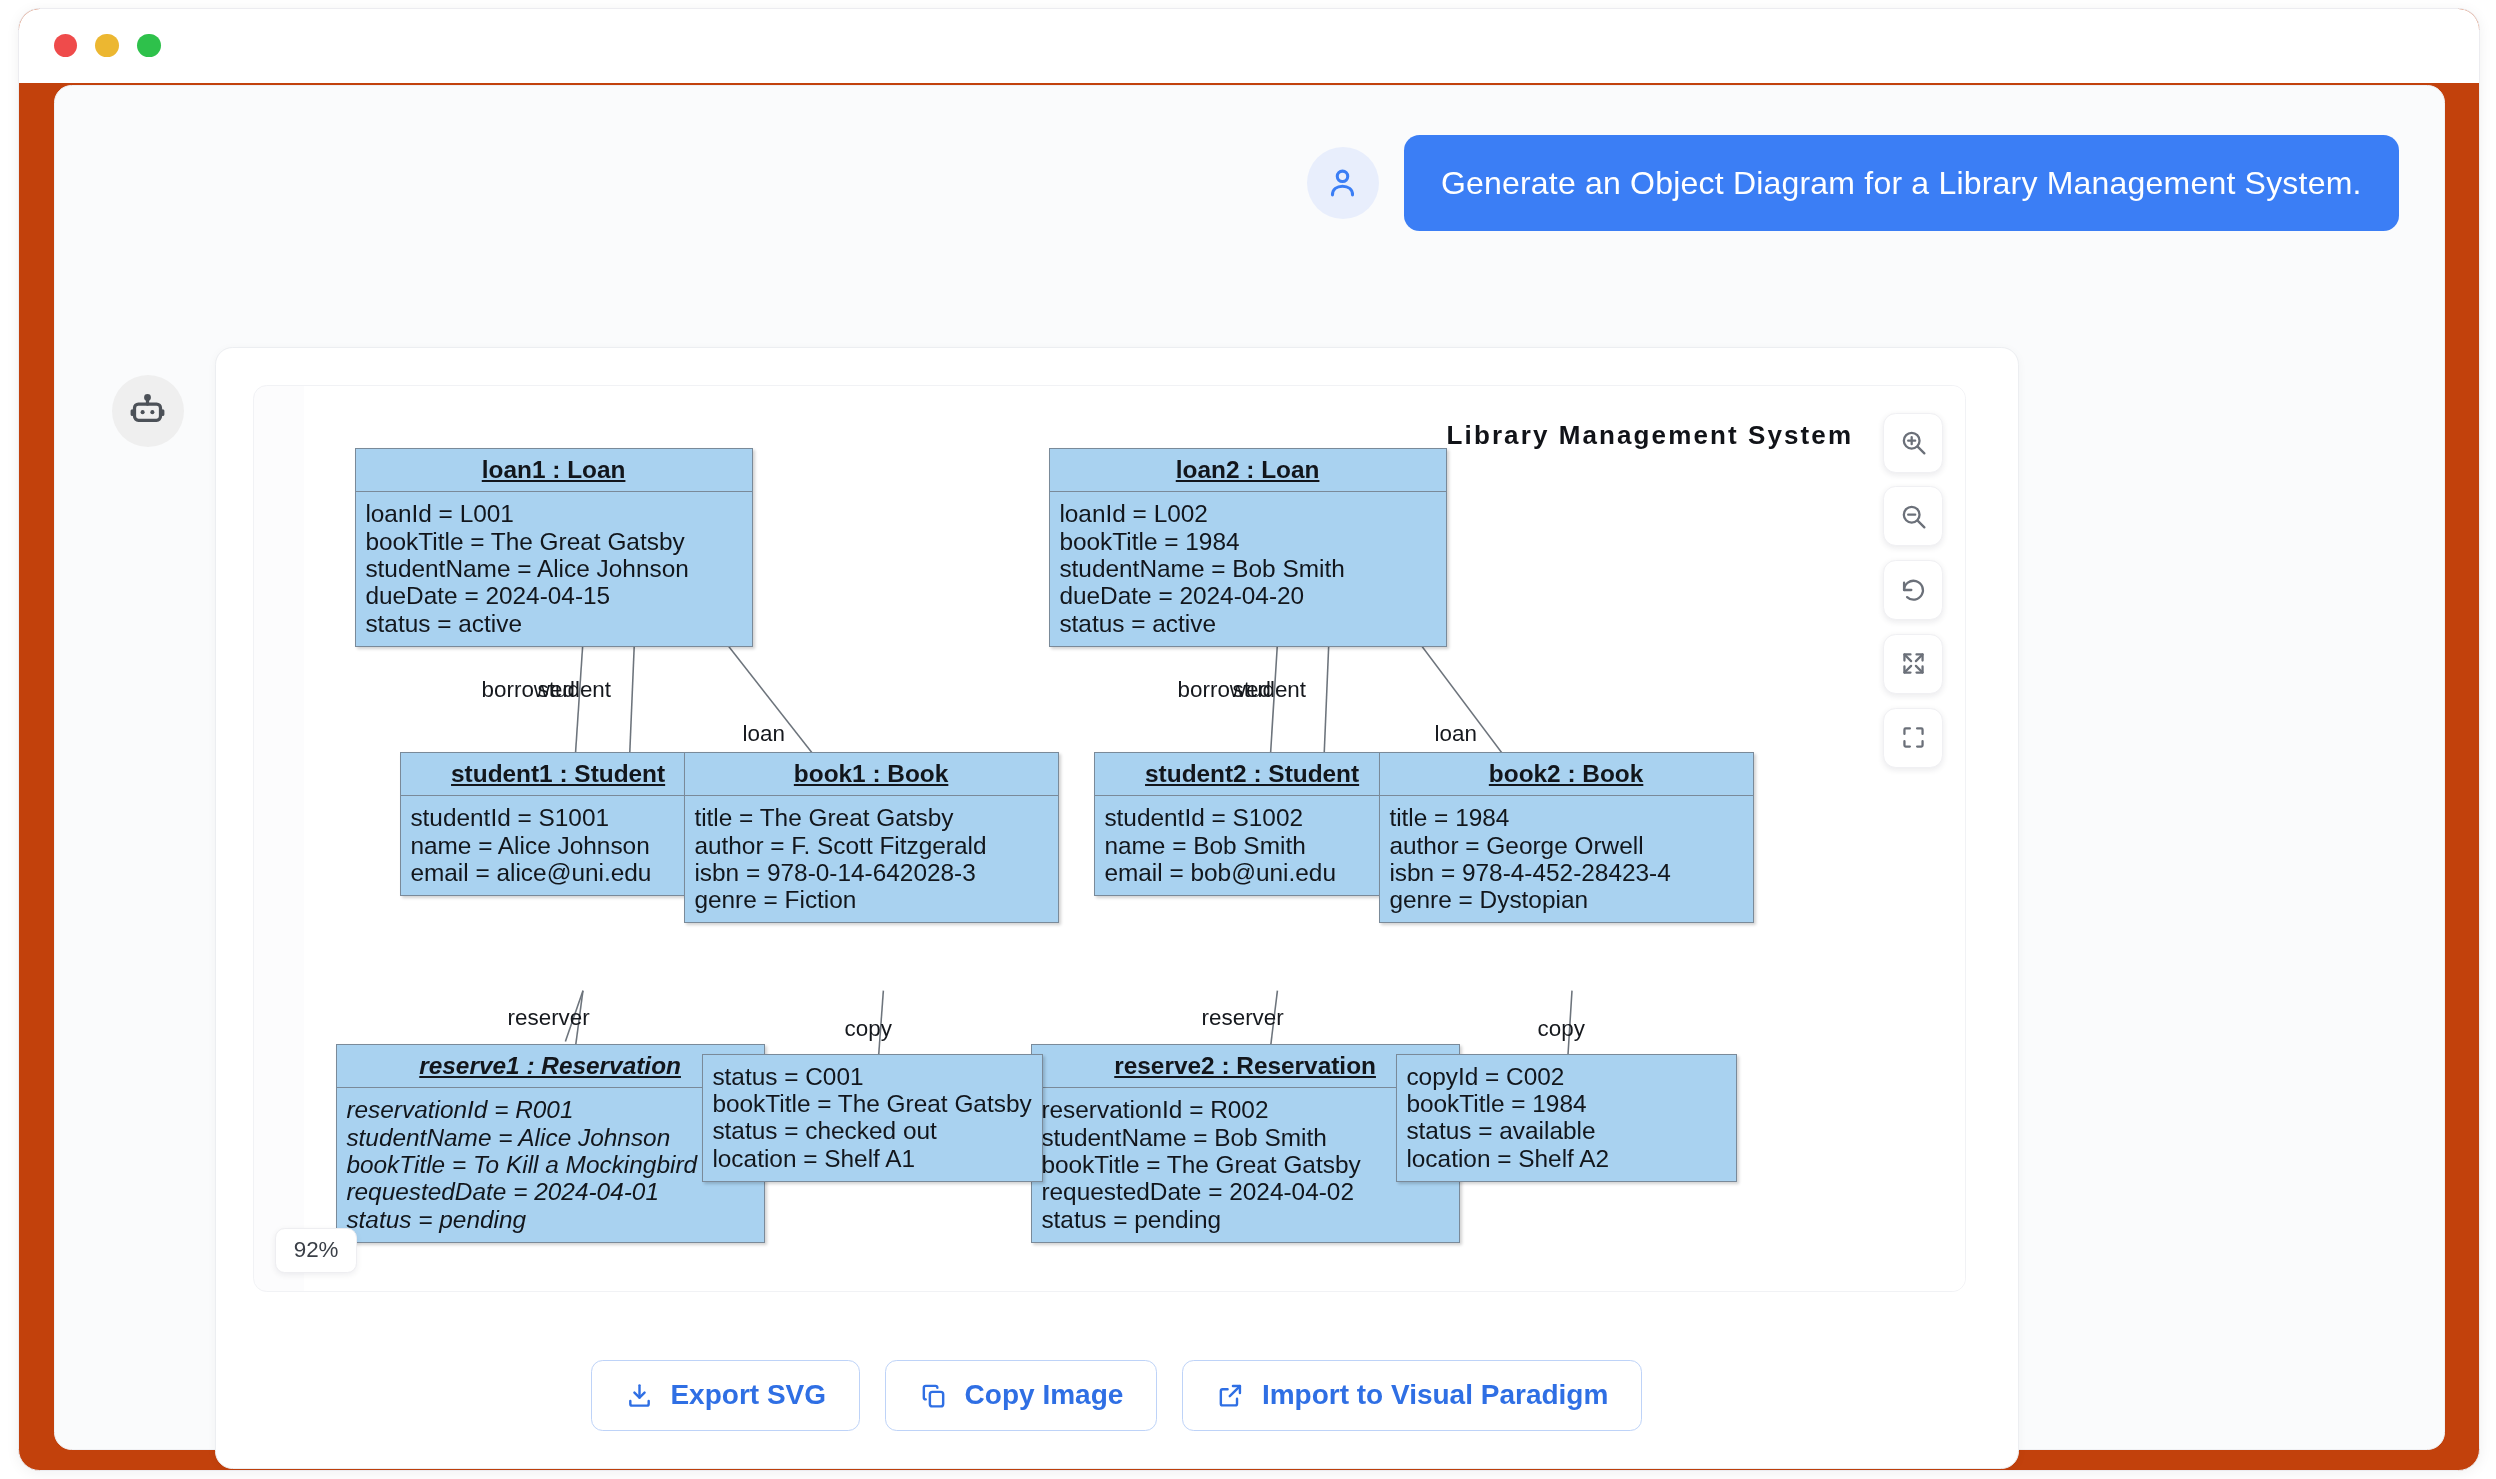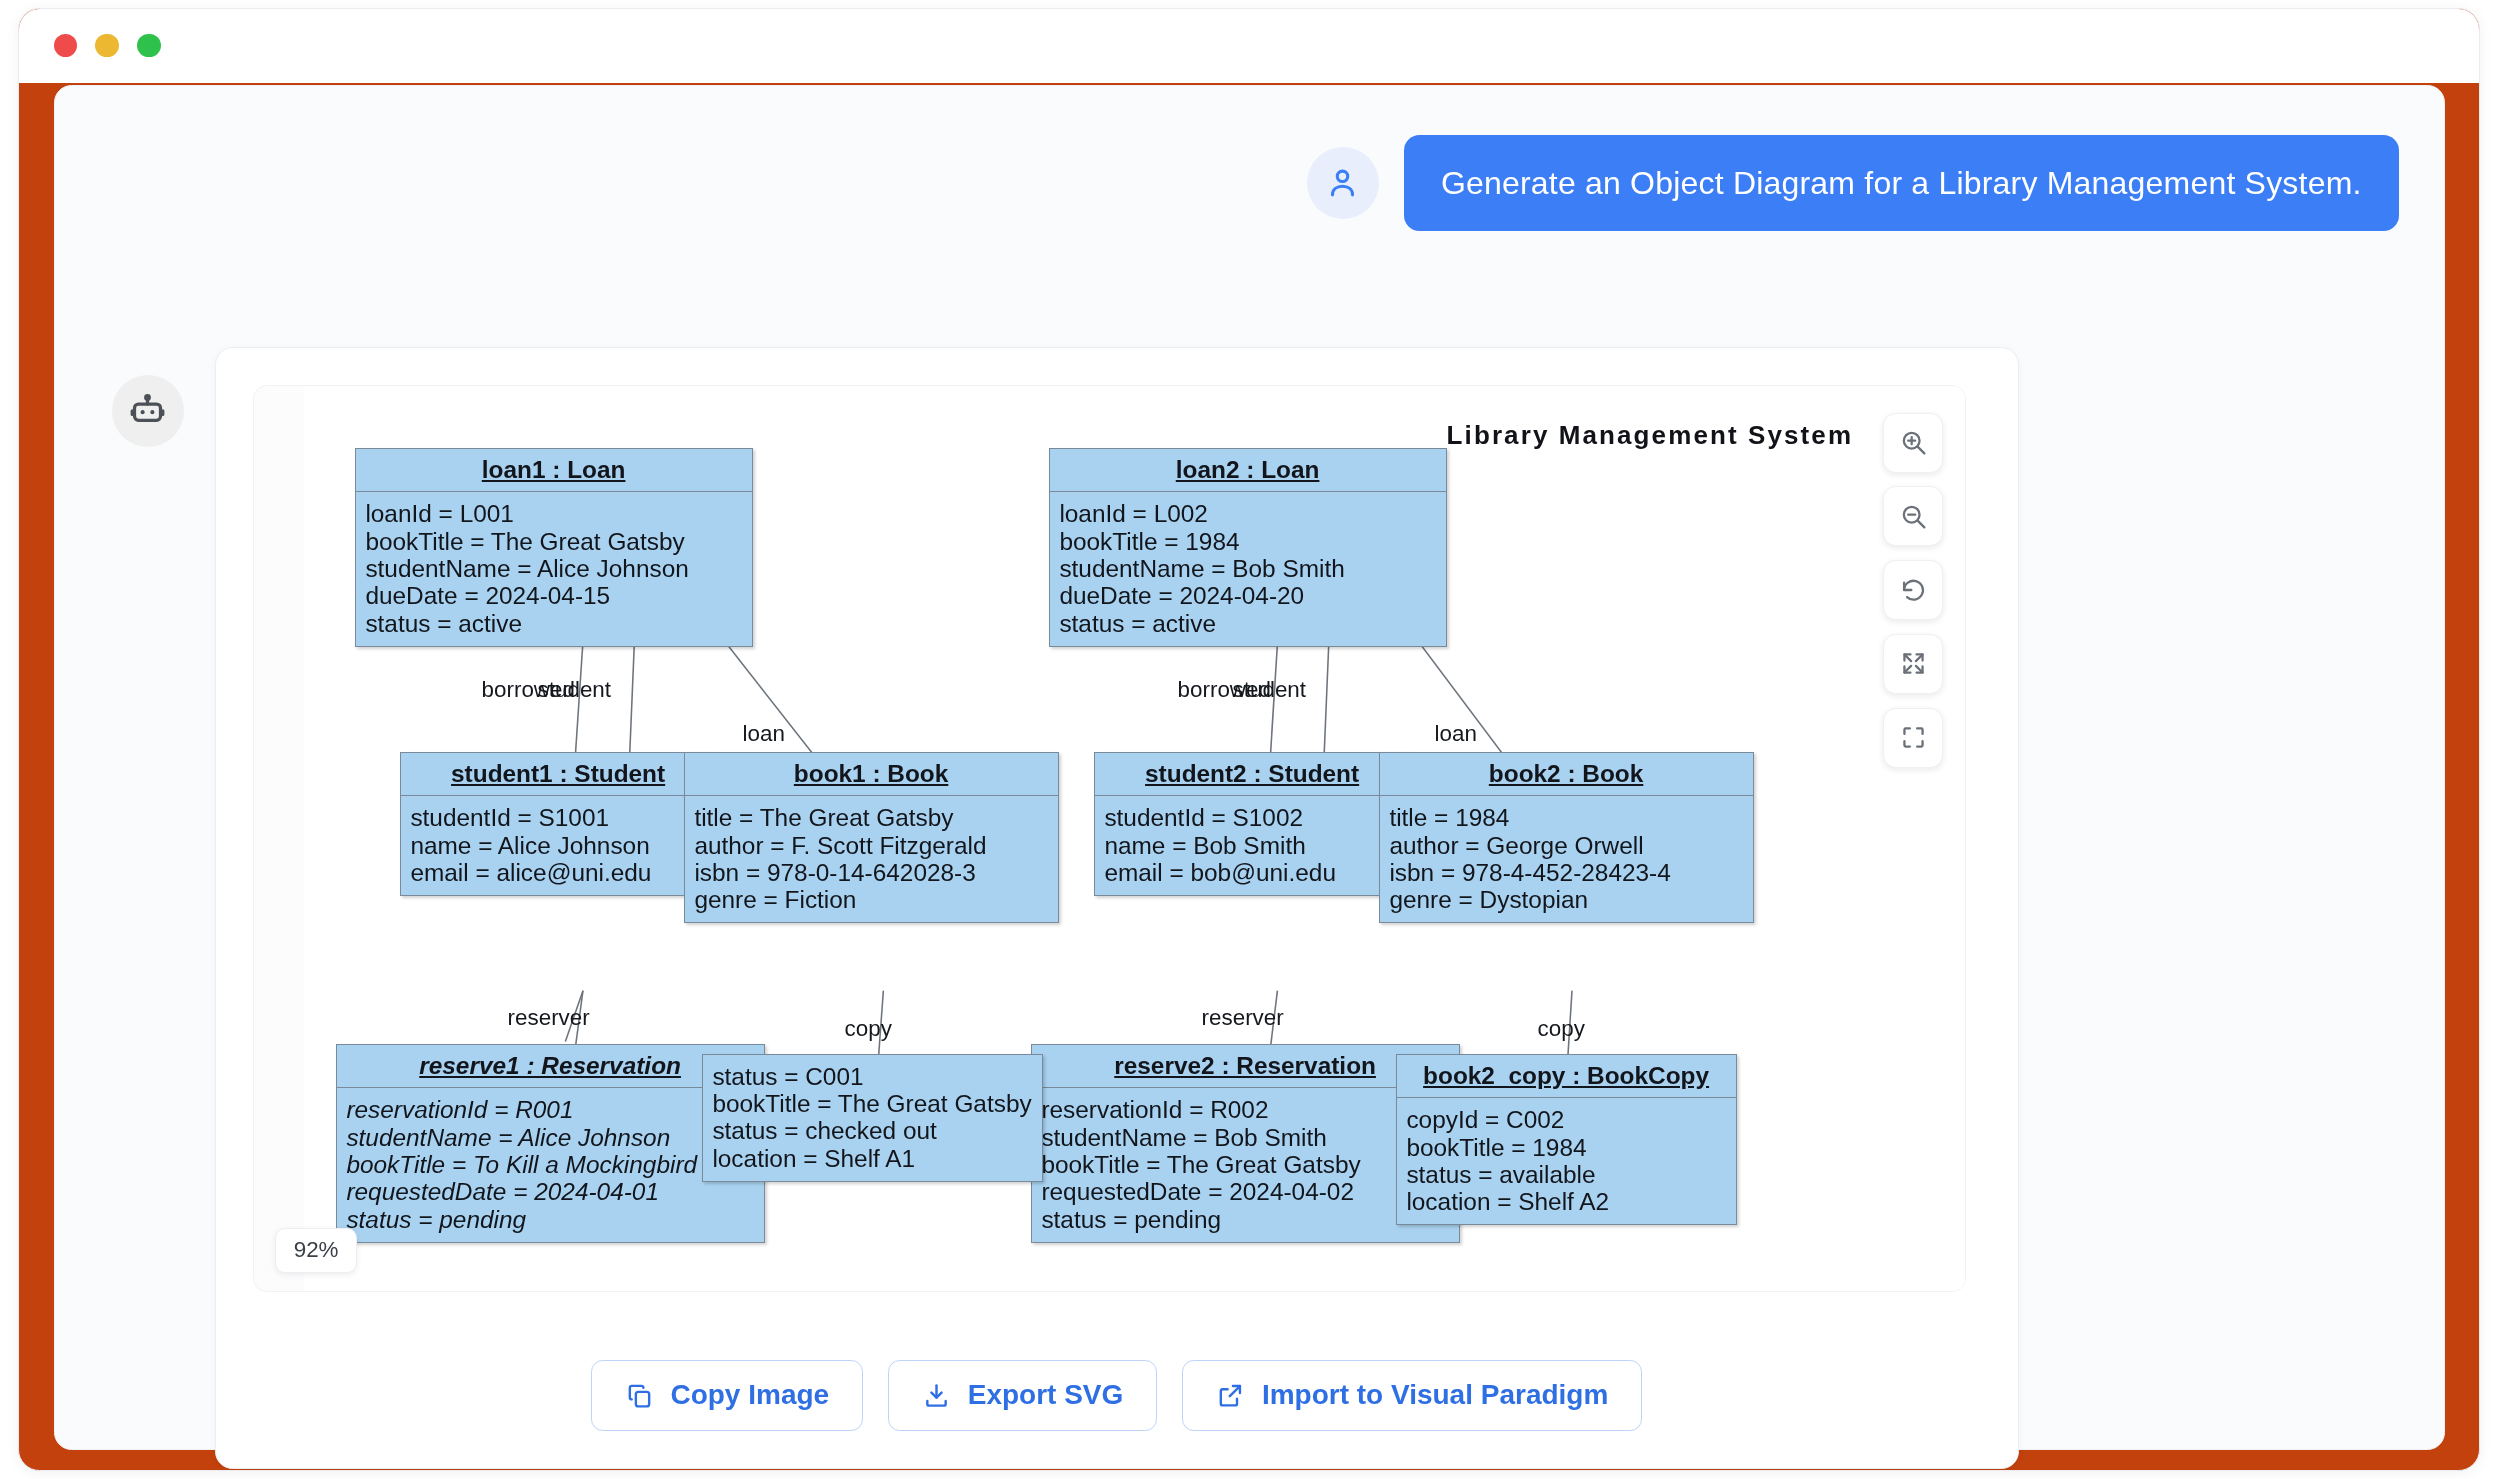--- a/index.html
+++ b/index.html
@@ -413,21 +413,20 @@
           <div class="obj" style="left:398px; top:668px; width:341px;">
             <div class="obj-attrs">
               <div>status = C001</div>
               <div>bookTitle = The Great Gatsby</div>
               <div>status = checked out</div>
               <div>location = Shelf A1</div>
             </div>
           </div>
 
           <div class="obj" style="left:1092px; top:668px; width:341px;">
-            <div class="obj-title">book2_copy : BookCopy</div>
             <div class="obj-attrs">
               <div>copyId = C002</div>
               <div>bookTitle = 1984</div>
               <div>status = available</div>
               <div>location = Shelf A2</div>
             </div>
           </div>
 
         </div>
 
@@ -475,33 +474,33 @@
         </div>
 
         <div class="zoom-badge">92%</div>
 
       </div>
 
       <div class="action-bar">
 
         <div class="action-btn">
           <svg width="29" height="29" viewBox="0 0 24 24" fill="none" stroke="#2f6fe4" stroke-width="2" stroke-linecap="round" stroke-linejoin="round">
-            <rect x="9" y="9" width="11" height="12" rx="2"></rect>
-            <path d="M5.6 15.2A1.6 1.6 0 0 1 4 13.6V5.6A1.6 1.6 0 0 1 5.6 4h8A1.6 1.6 0 0 1 15.2 5.6"></path>
-          </svg>
-          <span>Copy Image</span>
-        </div>
-
-        <div class="action-btn">
-          <svg width="29" height="29" viewBox="0 0 24 24" fill="none" stroke="#2f6fe4" stroke-width="2" stroke-linecap="round" stroke-linejoin="round">
             <path d="M12 3.6v10"></path>
               <path d="M7.8 9.6 12 13.8l4.2-4.2"></path>
             <path d="M4.4 16.6v2.4a1.4 1.4 0 0 0 1.4 1.4h12.4a1.4 1.4 0 0 0 1.4-1.4v-2.4"></path>
           </svg>
           <span>Export SVG</span>
+        </div>
+
+        <div class="action-btn">
+          <svg width="29" height="29" viewBox="0 0 24 24" fill="none" stroke="#2f6fe4" stroke-width="2" stroke-linecap="round" stroke-linejoin="round">
+            <rect x="9" y="9" width="11" height="12" rx="2"></rect>
+            <path d="M5.6 15.2A1.6 1.6 0 0 1 4 13.6V5.6A1.6 1.6 0 0 1 5.6 4h8A1.6 1.6 0 0 1 15.2 5.6"></path>
+          </svg>
+          <span>Copy Image</span>
         </div>
 
         <div class="action-btn">
           <svg width="29" height="29" viewBox="0 0 24 24" fill="none" stroke="#2f6fe4" stroke-width="2" stroke-linecap="round" stroke-linejoin="round">
             <path d="M14 4.2h5.8V10"></path>
             <path d="M19.8 4.2 11.4 12.6"></path>
             <path d="M17.4 14.6v4.2a1.4 1.4 0 0 1-1.4 1.4H5.4A1.4 1.4 0 0 1 4 18.8V8.2a1.4 1.4 0 0 1 1.4-1.4h4.2"></path>
           </svg>
           <span>Import to Visual Paradigm</span>
         </div>

